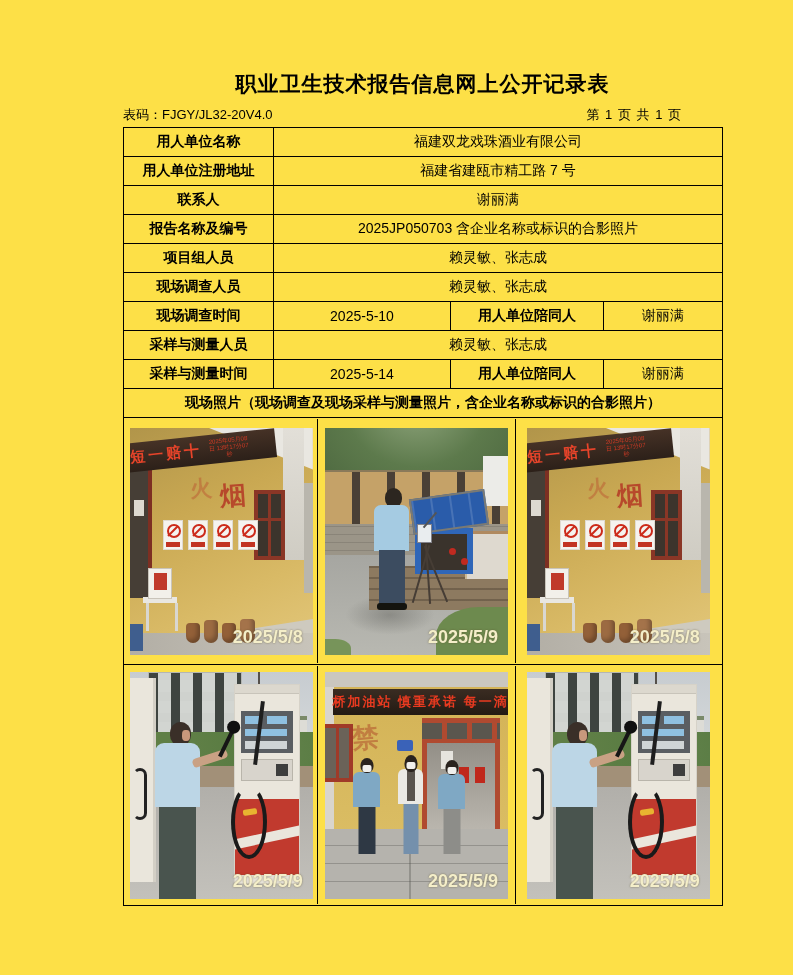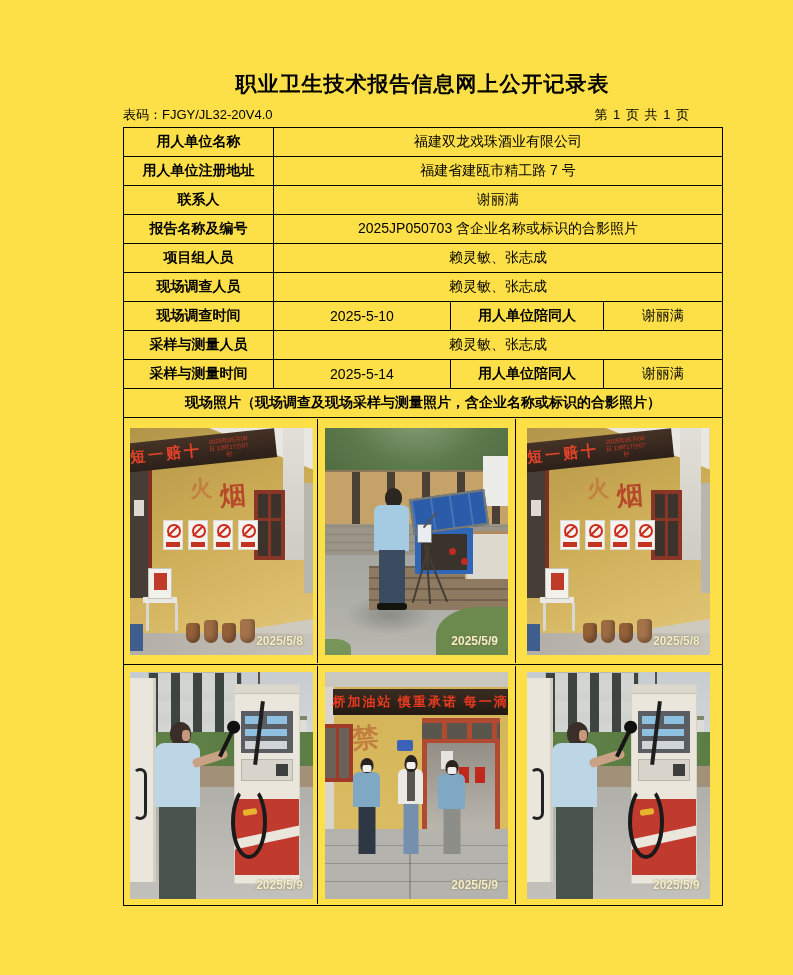--- a/index.html
+++ b/index.html
@@ -1,37 +1,37 @@
 <!DOCTYPE html>
 <html><head>
 <meta charset="utf-8">
 <style>
   * { margin:0; padding:0; box-sizing:border-box; }
   body { background:#ffffff; font-family:"Liberation Sans", sans-serif; }
   .page { position:relative; width:793px; height:975px; background:#fde047; overflow:hidden; }
   .content { position:absolute; left:123px; top:70px; width:599px; }
   .doc-title { font-size:21px; font-weight:bold; text-align:center; color:#000; letter-spacing:1px; }
   .meta-row { display:flex; justify-content:space-between; align-items:flex-end; margin-top:8px; margin-bottom:3px; font-size:13px; color:#000; }
-  .meta-row .pages { margin-right:32px; letter-spacing:1px; }
+  .meta-row .pages { margin-right:40px; letter-spacing:1px; }
 
   table.rec { width:599px; border-collapse:collapse; table-layout:fixed;padding-left:16px; }
   table.rec td { border:1px solid #000; height:29px; text-align:center; vertical-align:middle; font-size:14px; color:#000; padding:1px 2px; }
   td.lbl { font-weight:bold; }
   td.photo-hdr { font-weight:bold; text-align:left; padding-left:16px; height:30px; }
   td.photo-row { padding:0; height:auto; }
   .prow { display:flex; width:100%; }
   .pcell { display:flex; align-items:center; justify-content:center; }
   .pcell-1 { width:193px; border-right:1px solid #000; }
   .pcell-2 { width:200px; border-right:1px solid #000; }
   .pcell-3 { width:205px; }
   .prow-top .pcell { height:244px; }
   .prow-bot .pcell { height:238px; }
 
   .photo { position:relative; width:183px; height:227px; overflow:hidden; }
-  .ts { position:absolute; right:10px; bottom:7px; font-size:12px; font-weight:bold; color:#f4eec9; text-shadow:0 0 2px rgba(90,80,40,.7); z-index:30; }
+  .ts { position:absolute; right:10px; bottom:7px; font-size:18px; font-weight:bold; color:#f4eec9; text-shadow:0 0 2px rgba(90,80,40,.7); z-index:30; }
 
   
   .sceneA { background:linear-gradient(155deg,#b1954a 0%,#c9a852 35%,#d9ba66 70%,#e3c87c 100%); }
   .a-ceiling { position:absolute; top:0; right:0; width:105px; height:42px; background:#e9e7e1; clip-path:polygon(100% 0,0 0,100% 100%); }
   .a-column { position:absolute; top:0; right:9px; width:21px; height:132px; background:linear-gradient(180deg,#e2dfd8,#cfccc3); }
   .a-edge { position:absolute; top:55px; right:0; width:9px; height:110px; background:#b9b6ad; }
   .a-led { position:absolute; top:8px; left:-6px; width:152px; height:29px; background:linear-gradient(#463226,#2c2019); transform:rotate(-6deg); display:flex; align-items:center; padding:0 6px; gap:6px; z-index:5; }
   .a-led-main { color:#e8442a; font-size:15px; font-weight:bold; letter-spacing:3px; white-space:nowrap; }
   .a-led-date { color:#cf3a24; font-size:6px; line-height:7px; width:42px; }
   .a-walltext-faint { position:absolute; top:46px; left:60px; font-size:22px; font-weight:bold; color:rgba(182,58,38,.35); transform:rotate(-4deg); }

